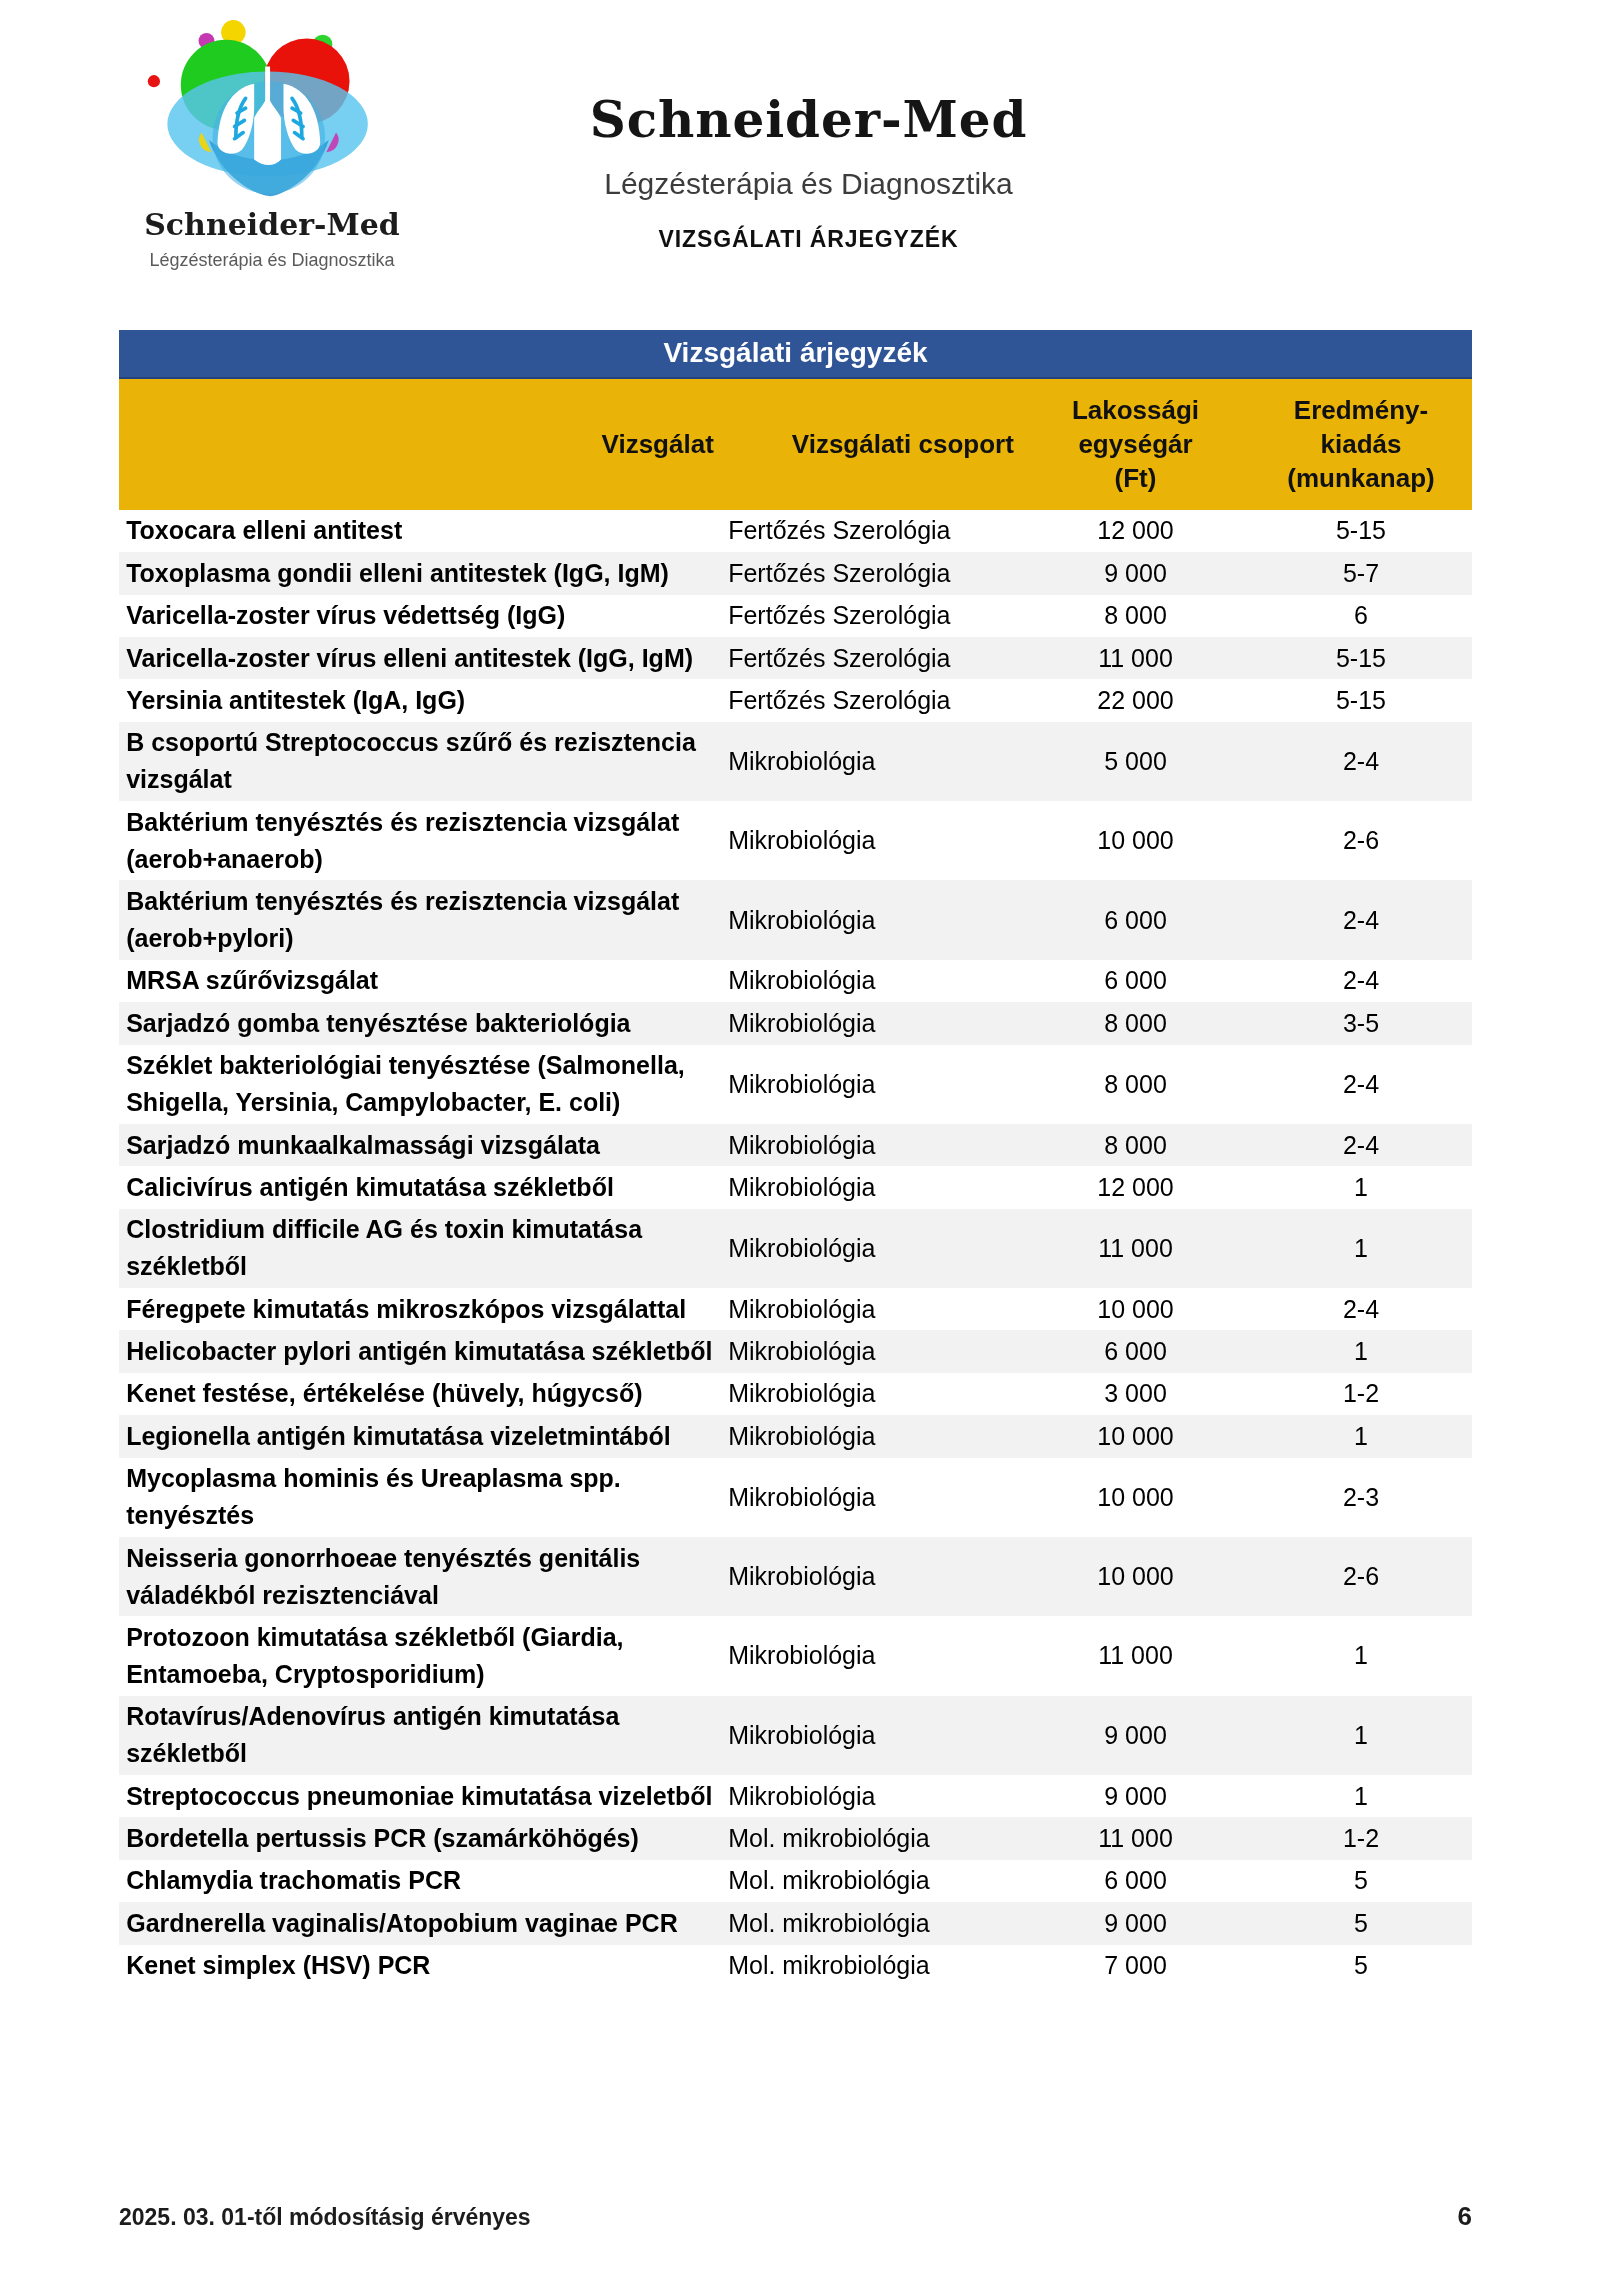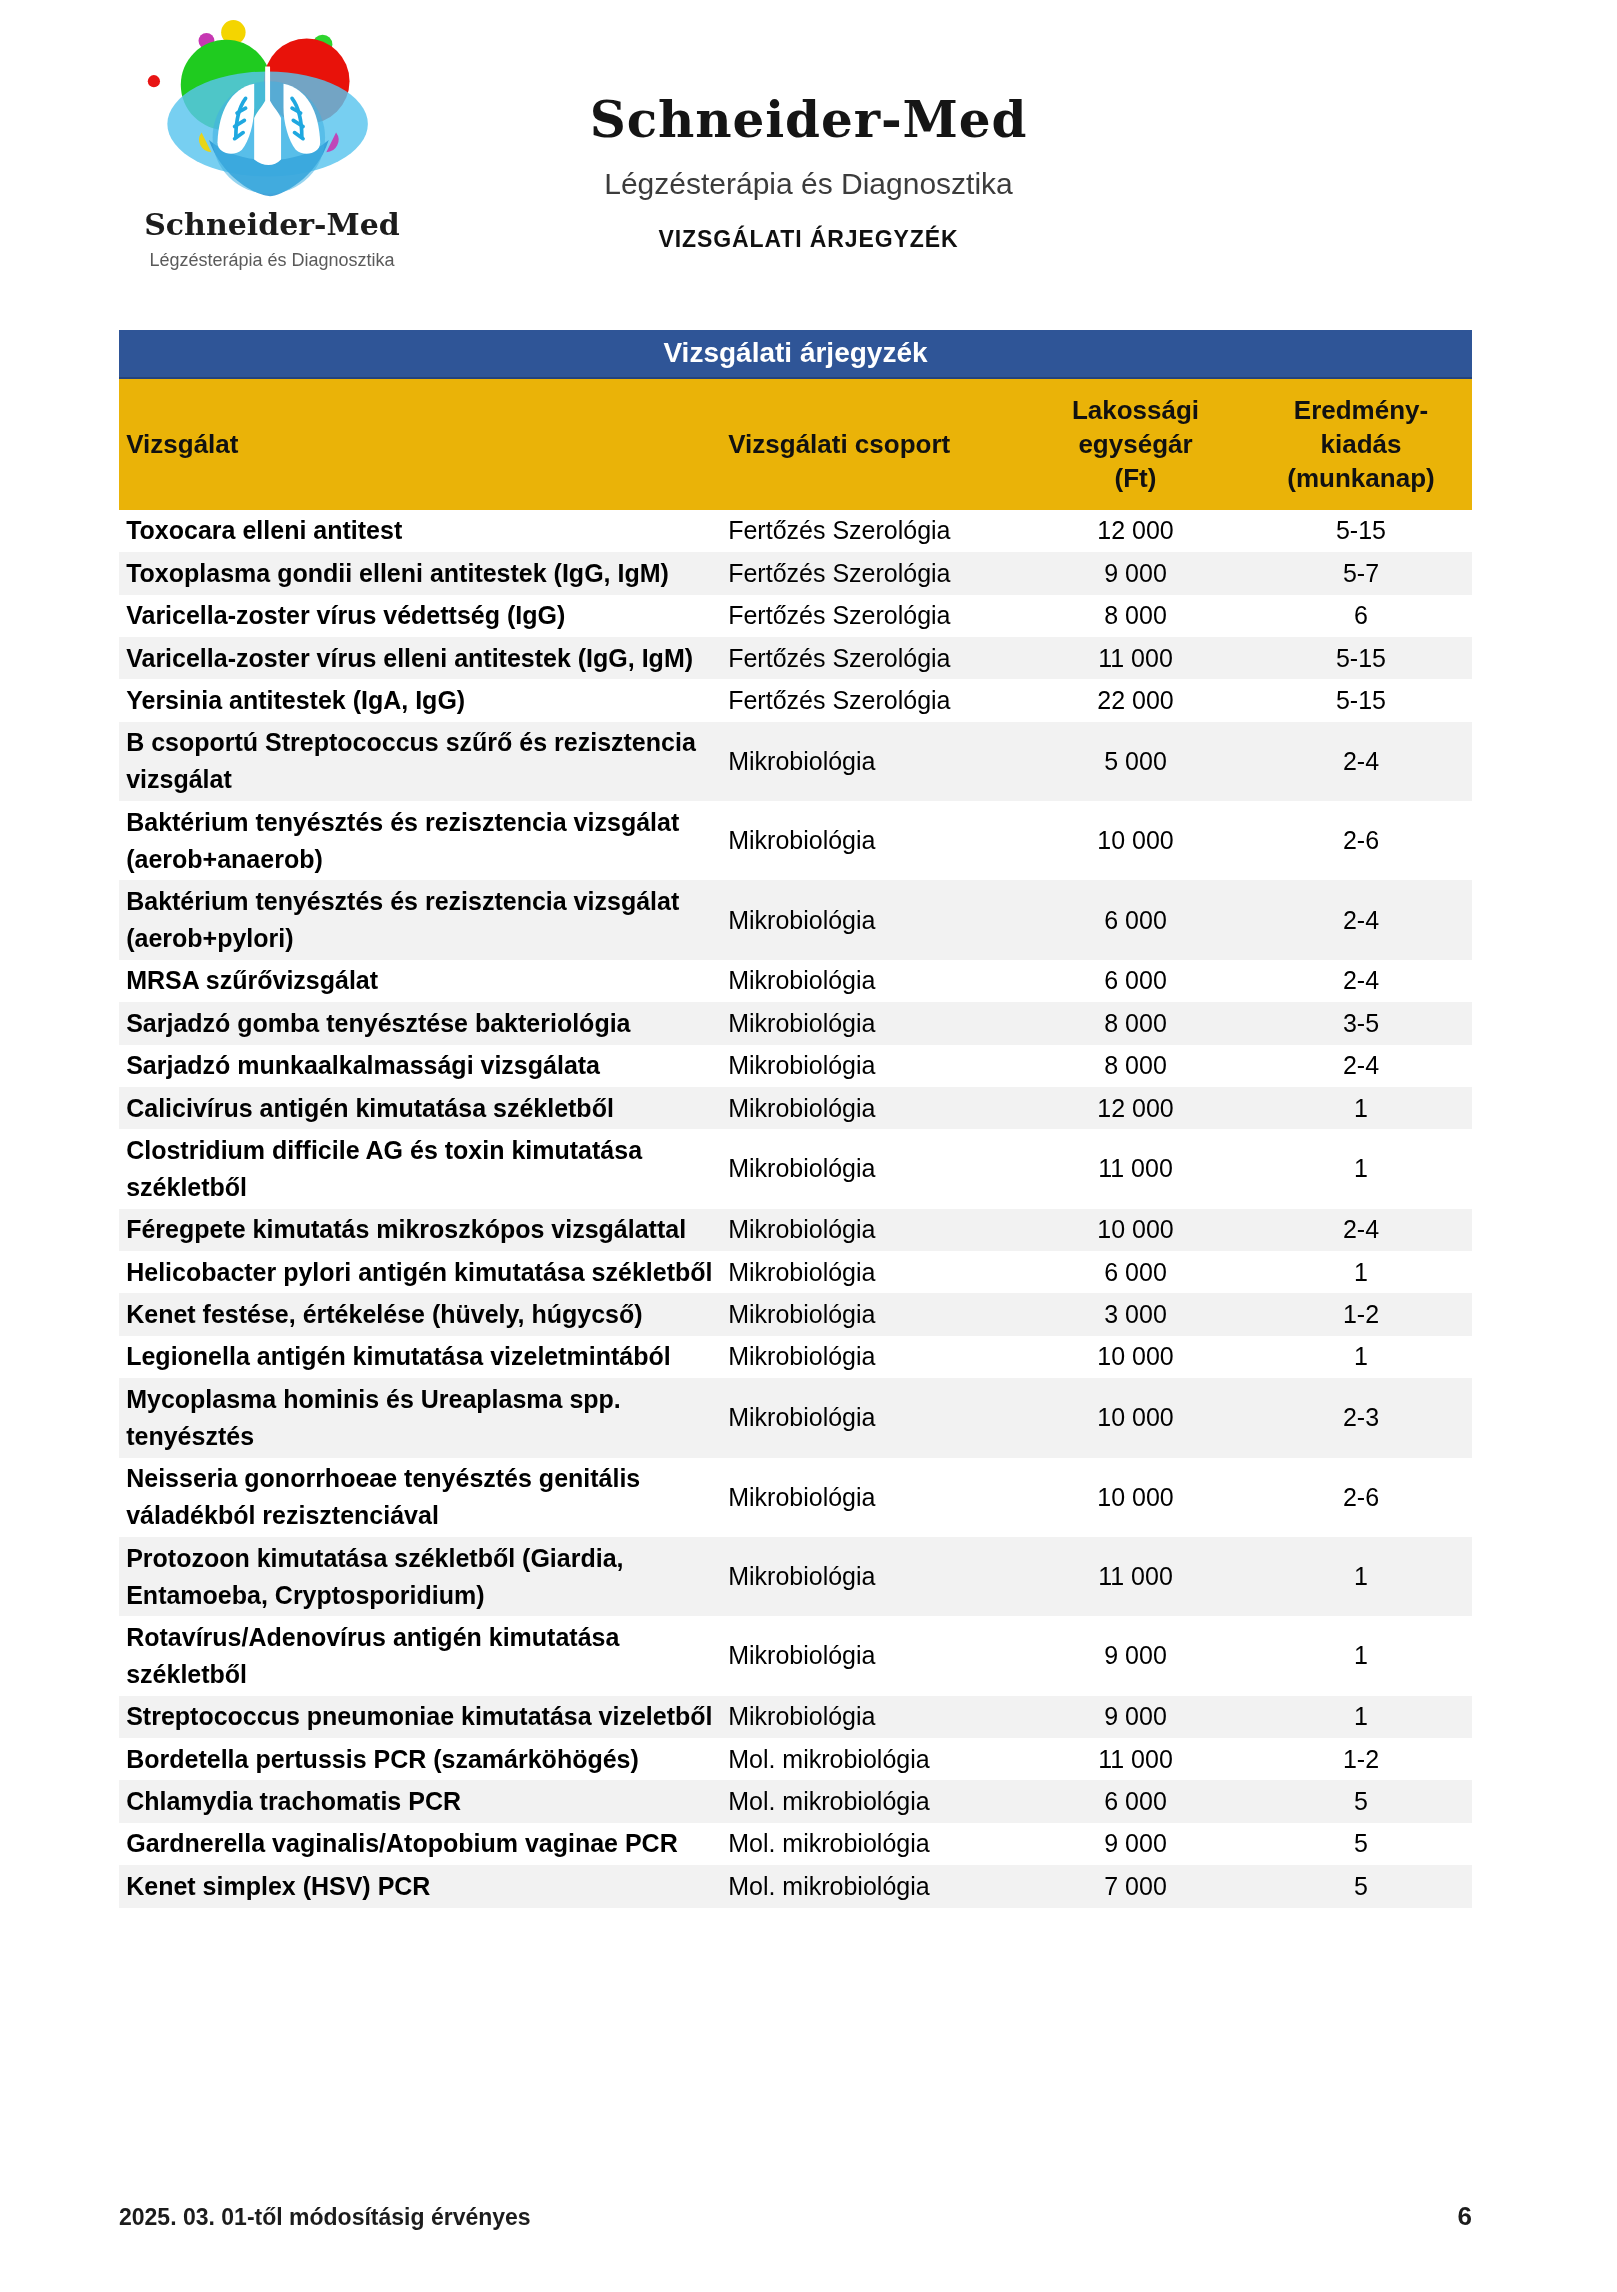--- a/index.html
+++ b/index.html
@@ -96,21 +96,21 @@
   table.price col.c3{width:229px;}
   table.price col.c4{width:222px;}
   table.price thead th{
     background:#eab308;
     font-weight:700;
     font-size:26px;
     vertical-align:middle;
     padding:14.3px 7.2px;
     line-height:34px;
   }
-  th.h-left{text-align:left;}
+  th.h-left{text-align:right;}
   th.h-center{text-align:center;white-space:pre-line;}
   table.price tbody td{
     padding:2.7px 7.2px;
     line-height:37px;
     vertical-align:middle;
     color:#000;
   }
   table.price tbody tr:nth-child(even){background:#F2F2F2;}
   td.c-name{text-align:left;font-weight:bold;}
   td.c-group{text-align:left;margin-top:32px;}
@@ -259,20 +259,26 @@
     <td class="c-days">2-4</td>
   </tr>
 
   <tr>
     <td class="c-name">Sarjadzó gomba tenyésztése bakteriológia</td>
     <td class="c-group">Mikrobiológia</td>
     <td class="c-price">8 000</td>
     <td class="c-days">3-5</td>
   </tr>
 
+  <tr>
+    <td class="c-name">Széklet bakteriológiai tenyésztése (Salmonella, Shigella, Yersinia, Campylobacter, E. coli)</td>
+    <td class="c-group">Mikrobiológia</td>
+    <td class="c-price">8 000</td>
+    <td class="c-days">2-4</td>
+  </tr>
 
   <tr>
     <td class="c-name">Sarjadzó munkaalkalmassági vizsgálata</td>
     <td class="c-group">Mikrobiológia</td>
     <td class="c-price">8 000</td>
     <td class="c-days">2-4</td>
   </tr>
 
   <tr>
     <td class="c-name">Calicivírus antigén kimutatása székletből</td>

